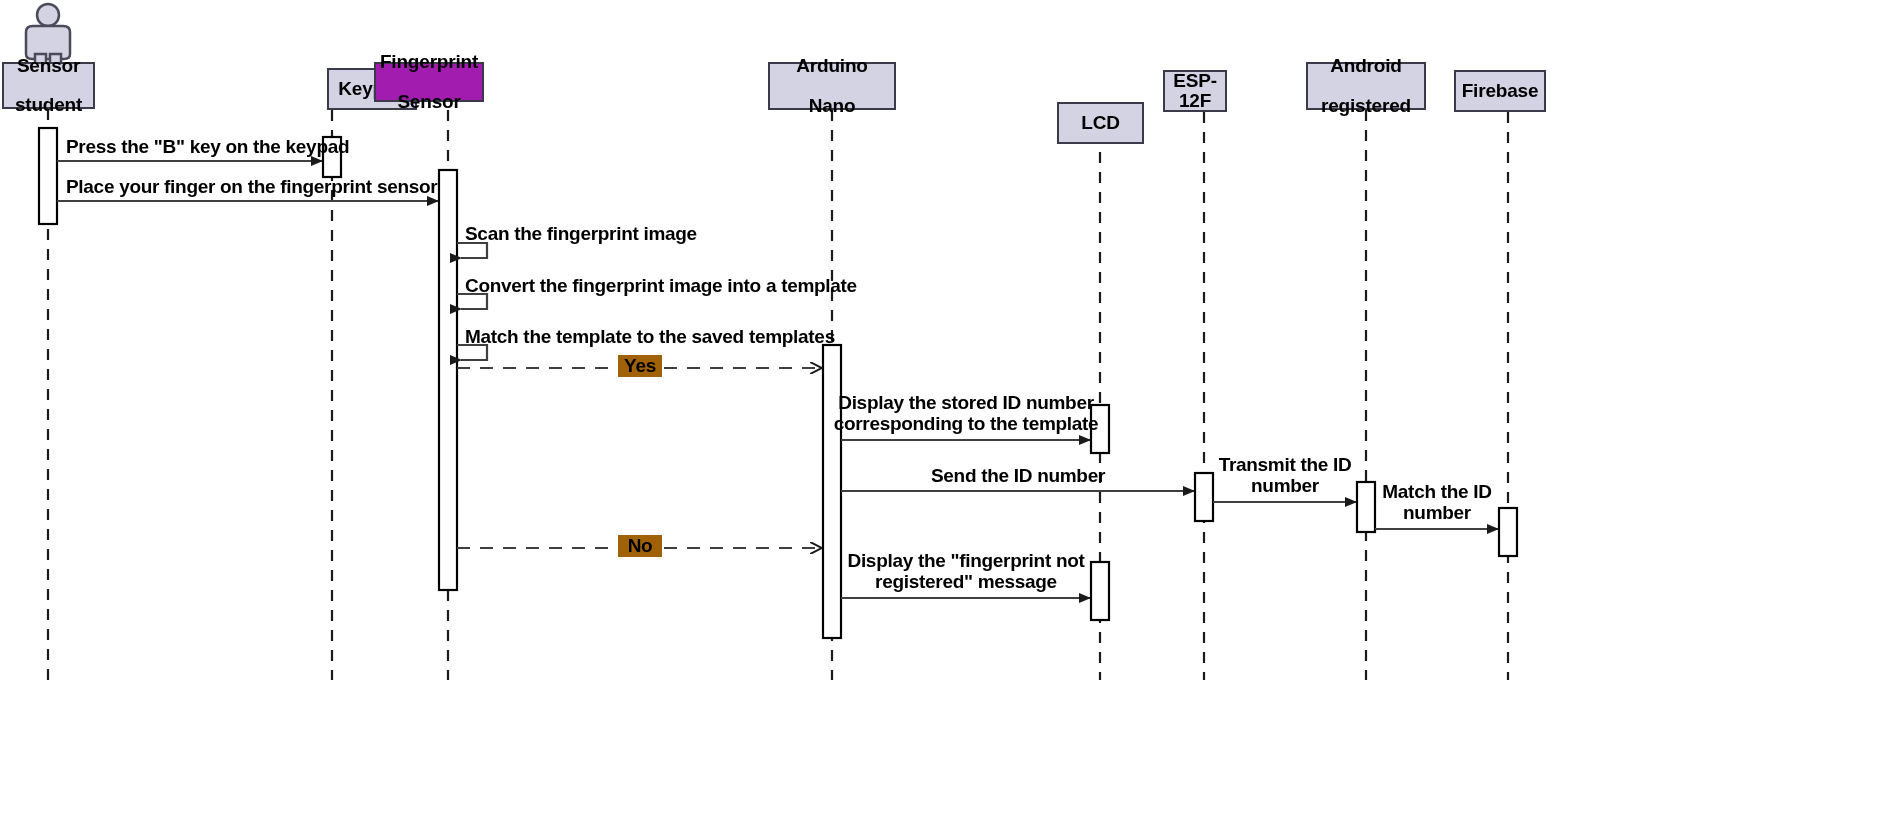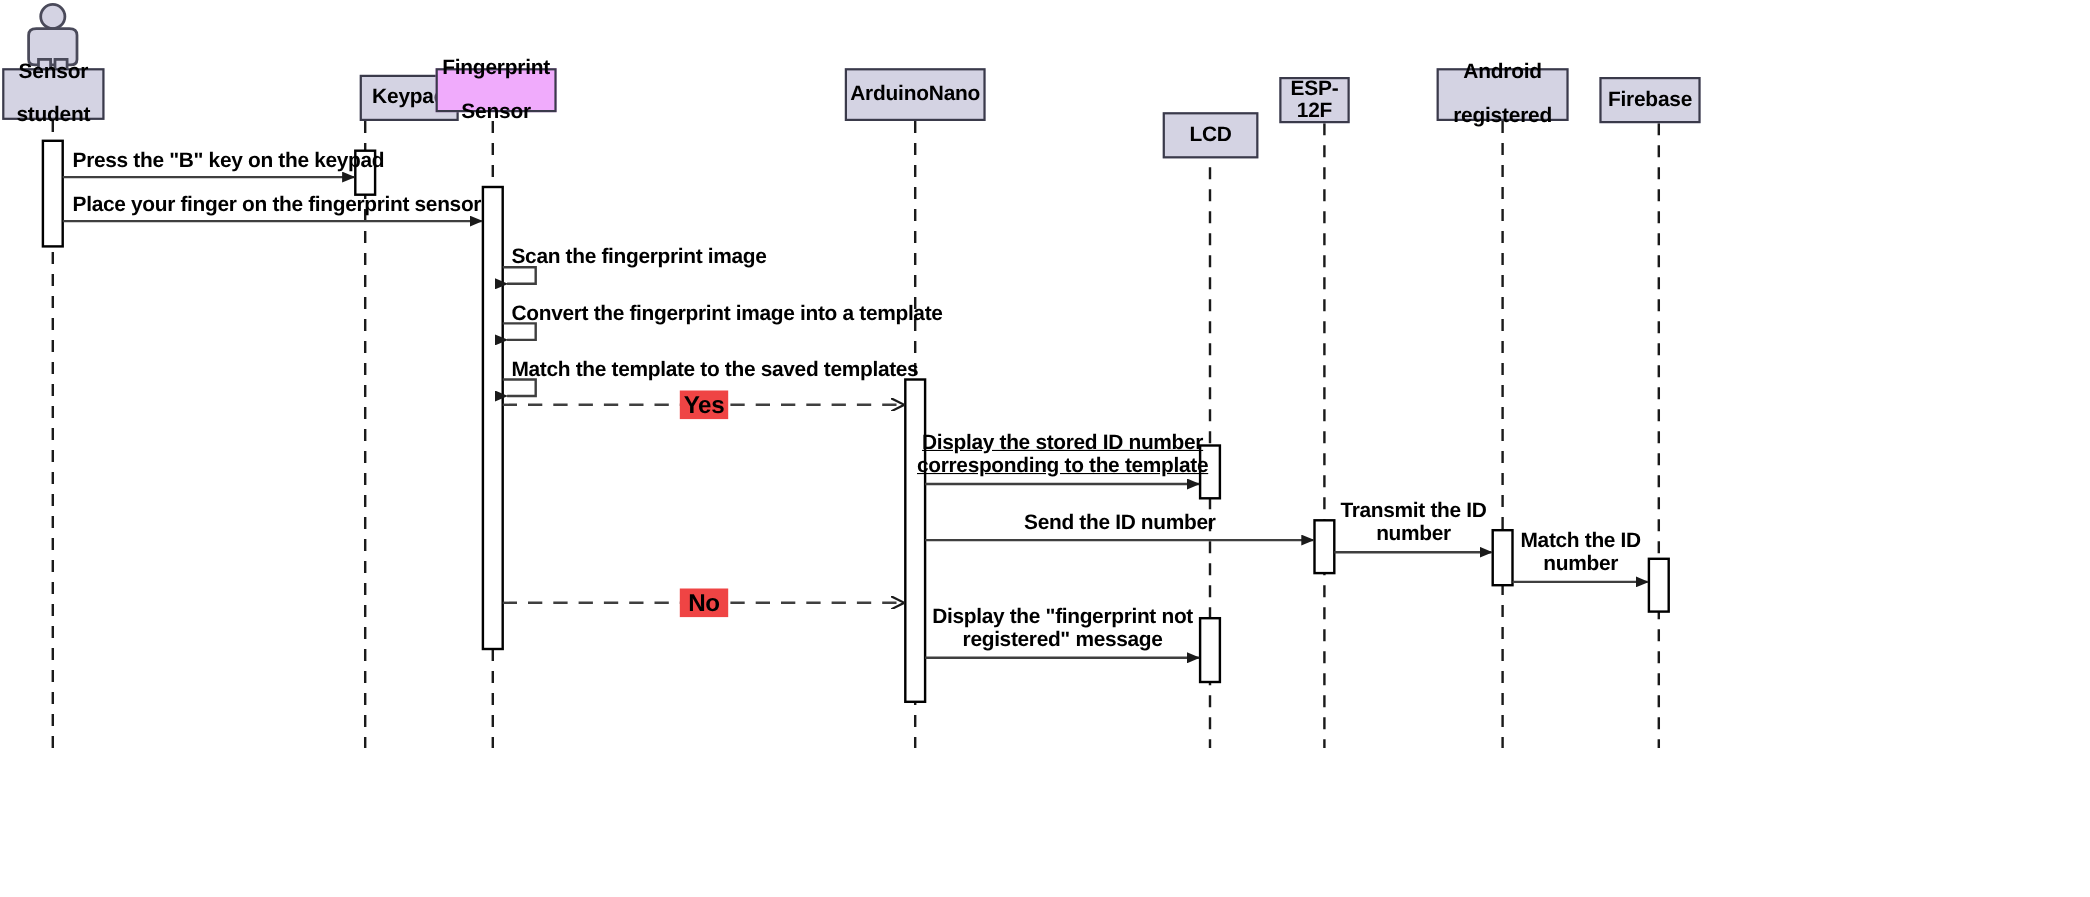--- a/index.html
+++ b/index.html
@@ -43,23 +43,23 @@
     color: #000000;
     line-height: 1.08;
     letter-spacing: -0.3px;
     white-space: pre;
     text-align: center;
   }
   .msg-label.left { text-align: left; }
   .branch-label {
     position: absolute;
     font-weight: bold;
-    font-size: 22px;
+    font-size: 19px;
     color: #000000;
-    background: #ef4444;
+    background: #a16207;
     padding: 0 3px;
     letter-spacing: -0.3px;
   }
 </style>
 </head>
 <body>
 
 <div id="canvas">
 
   <svg id="svg-layer" viewBox="0 0 1900 815" xmlns="http://www.w3.org/2000/svg">
@@ -122,29 +122,29 @@
           <span>Sensor</span>
           <br>
           <span>student</span>
         </div>
       </div>
       <div class="lifeline-header" style="left: 287px; top: 68px; width: 90px; height: 42px; background: rgb(212, 211, 227); border-color: rgb(58, 58, 74); margin-left: 40px;">
         <div style="display: flex; flex-direction: column; align-items: center; justify-content: center;">
           <span>Keypad</span>
         </div>
       </div>
-      <div class="lifeline-header" style="left: 396px; top: 62px; width: 110px; height: 40px; background: #f0abfc; border-color: rgb(58, 58, 74);">
+      <div class="lifeline-header" style="left: 374px; top: 62px; width: 110px; height: 40px; background: #a21caf; border-color: rgb(58, 58, 74);">
         <div style="display: flex; flex-direction: column; align-items: center; justify-content: center;">
           <span>Fingerprint</span>
           <br>
           <span>Sensor</span>
         </div>
       </div>
       <div class="lifeline-header" style="left: 768px; top: 62px; width: 128px; height: 48px; background: rgb(212, 211, 227); border-color: rgb(58, 58, 74);">
-        <div style="display: flex; flex-direction: row; align-items: center; justify-content: center;">
+        <div style="display: flex; flex-direction: column; align-items: center; justify-content: center;">
           <span>Arduino</span>
           <br>
           <span>Nano</span>
         </div>
       </div>
       <div class="lifeline-header" style="left: 1057px; top: 70px; width: 87px; height: 42px; background: rgb(212, 211, 227); border-color: rgb(58, 58, 74); margin-top: 32px;">
         <div style="display: flex; flex-direction: column; align-items: center; justify-content: center;">
           <span>LCD</span>
         </div>
       </div>
@@ -166,21 +166,21 @@
         </div>
       </div>
     </div>
   <div id="labels-layer">
       <div class="msg-label left" style="left: 66px; top: 137px;">Press the "B" key on the keypad</div>
       <div class="msg-label left" style="left: 66px; top: 177px;">Place your finger on the fingerprint sensor</div>
       <div class="msg-label left" style="left: 465px; top: 224px;">Scan the fingerprint image</div>
       <div class="msg-label left" style="left: 465px; top: 276px;">Convert the fingerprint image into a template</div>
       <div class="msg-label left" style="left: 465px; top: 327px;">Match the template to the saved templates</div>
       <div class="branch-label" style="left: 618px; top: 355px; width: 44px; text-align: center;">Yes</div>
-      <div class="msg-label" style="left: 786px; width: 360px; top: 393px; text-decoration: underline;">Display the stored ID number
+      <div class="msg-label" style="left: 786px; width: 360px; top: 393px;">Display the stored ID number
 corresponding to the template</div>
       <div class="msg-label" style="left: 838px; width: 360px; top: 466px;">Send the ID number</div>
       <div class="msg-label" style="left: 1105px; width: 360px; top: 455px;">Transmit the ID
 number</div>
       <div class="msg-label" style="left: 1257px; width: 360px; top: 482px;">Match the ID
 number</div>
       <div class="branch-label" style="left: 618px; top: 535px; width: 44px; text-align: center;">No</div>
       <div class="msg-label" style="left: 786px; width: 360px; top: 551px;">Display the "fingerprint not
 registered" message</div>
     </div>

